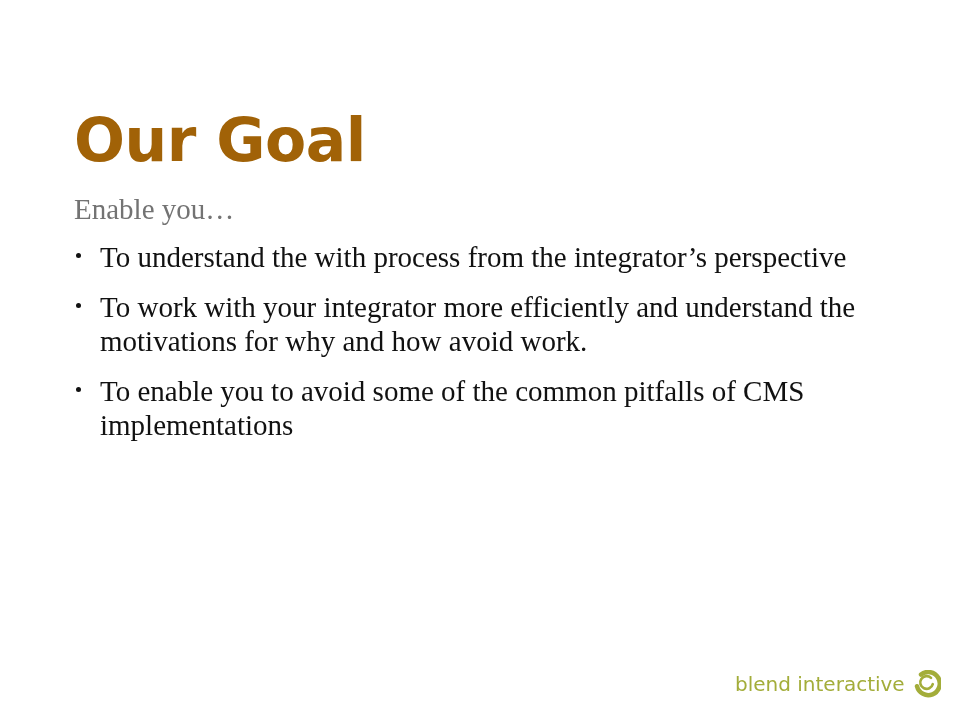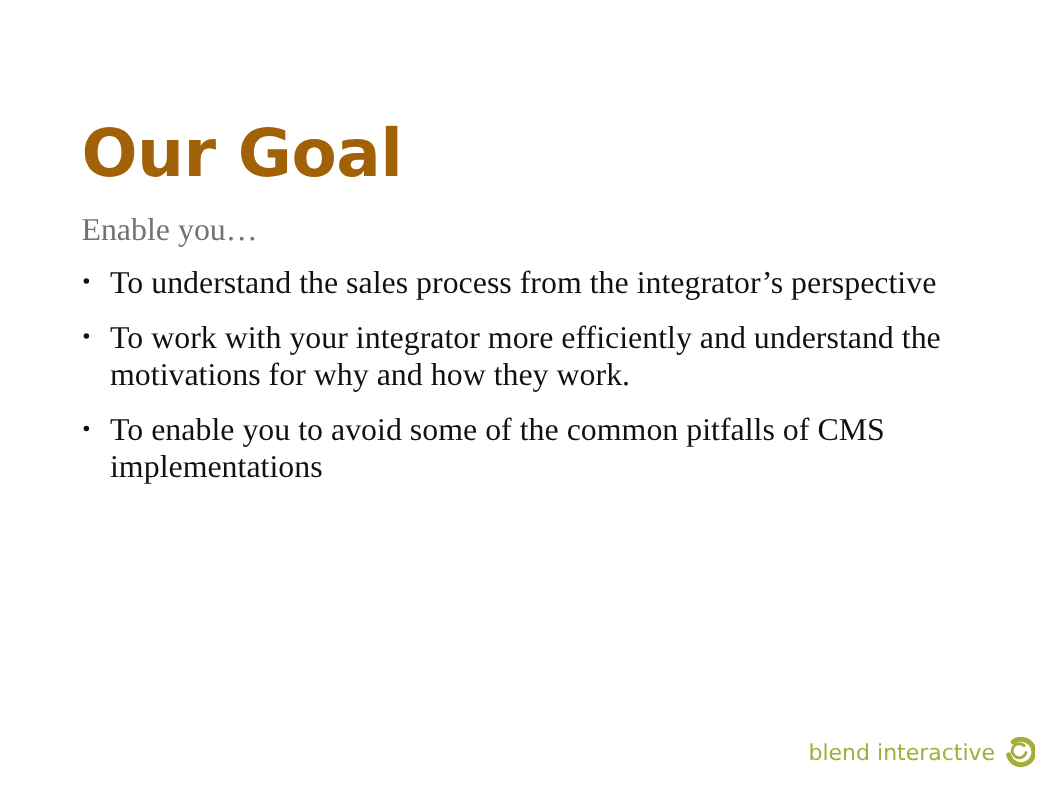--- a/index.html
+++ b/index.html
@@ -116,26 +116,26 @@
   <h1 class="slide-title">Our Goal</h1>
 
   <div class="body-block">
 
     <p class="intro-line">Enable you…</p>
 
     <ul class="bullet-list">
 
       <li class="bullet-item">
         <span class="bullet-marker"></span>
-        <span class="bullet-text">To understand the sales process from the integrator’s perspective</span>
+        <span class="bullet-text">To understand the with process from the integrator’s perspective</span>
       </li>
 
       <li class="bullet-item">
         <span class="bullet-marker"></span>
-        <span class="bullet-text">To work with your integrator more efficiently and understand the motivations for why and how they work.</span>
+        <span class="bullet-text">To work with your integrator more efficiently and understand the motivations for why and how avoid work.</span>
       </li>
 
 
       <li class="bullet-item">
         <span class="bullet-marker"></span>
         <span class="bullet-text">To enable you to avoid some of the common pitfalls of CMS implementations</span>
       </li>
 
     </ul>
   </div>

